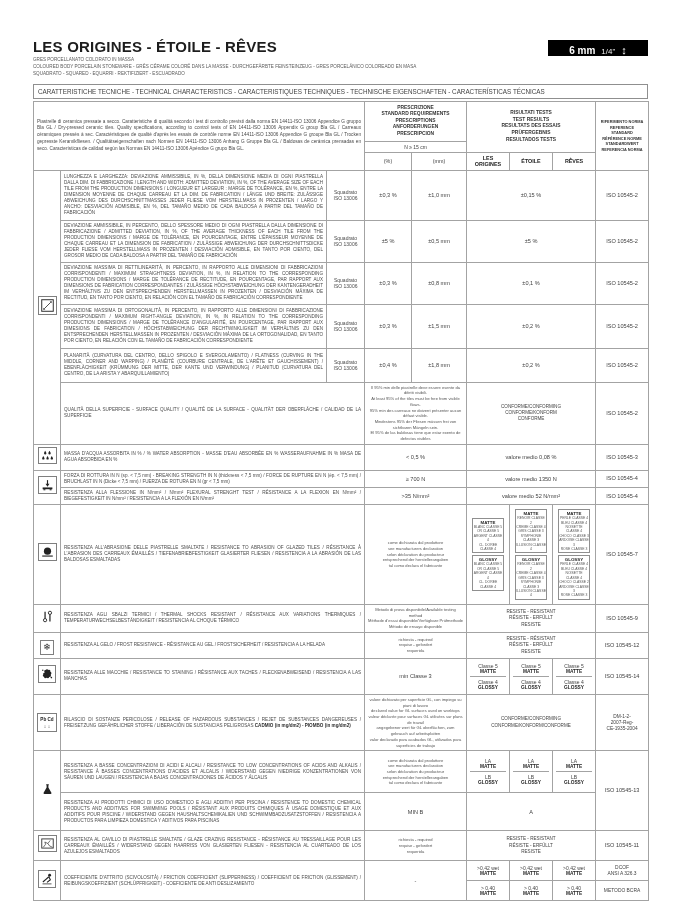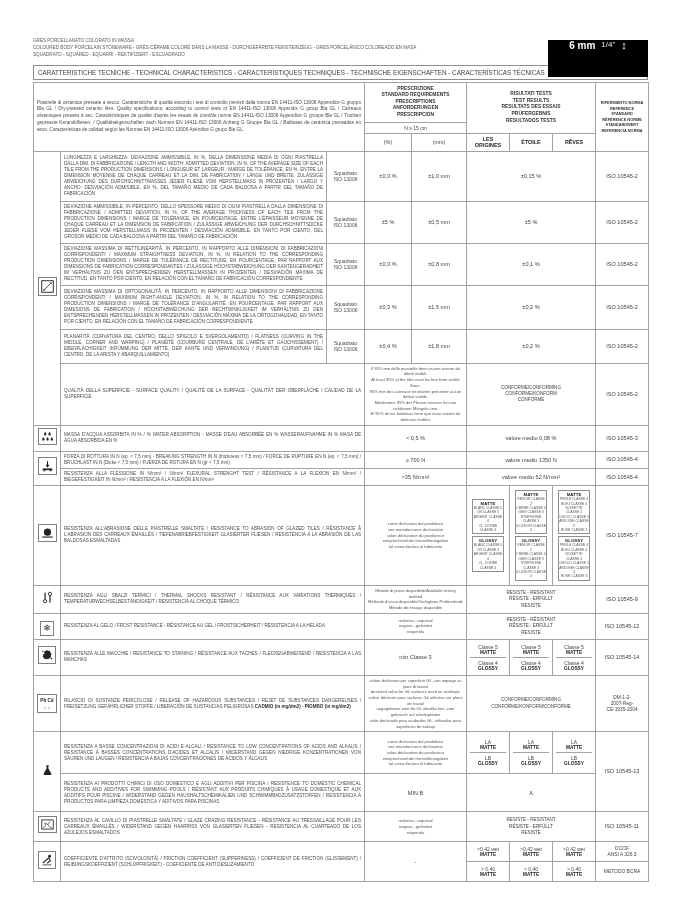--- a/index.html
+++ b/index.html
@@ -2,21 +2,21 @@
 <html><head>
 <meta charset="utf-8">
 <style>
   html,body{margin:0;padding:0;background:#fff;}
   body{width:677px;height:903px;overflow:hidden;font-family:"Liberation Sans",sans-serif;color:#454545;}
   .page{position:relative;padding:38px 29px 0 33px;}
   
   .hd{position:relative;}
   .title{font-size:15px;font-weight:bold;color:#1d1d1d;letter-spacing:.2px;margin:0 0 2px 0;}
   .sub{font-size:4.6px;color:#5a5a5a;line-height:1.5;}
-  .badge{position:absolute;top:2px;right:0;width:100px;height:37px;background:#000;color:#fff;display:flex;align-items:flex-start;justify-content:center;gap:6px;}
+  .badge{position:absolute;top:2px;right:0;width:100px;height:16px;background:#000;color:#fff;display:flex;align-items:flex-end;justify-content:center;gap:6px;}
   .badge .bmm{font-weight:bold;font-size:10px;}
   .badge .bin{font-size:8px;color:#e8e8e8;}
   .badge .bar{font-size:11px;line-height:1;}
   
   .secbar{border:1px solid #8f8f8f;margin-top:6px;padding:3px 4px;font-size:6.3px;color:#3f3f3f;}
   
   table.t{border-collapse:collapse;table-layout:fixed;width:615px;margin-top:2px;}
   table.t td{border:1px solid #a3a3a3;padding:2px 3px;vertical-align:middle;}
   .pre{white-space:pre-line;}
   .intro{font-size:4.7px;line-height:1.45;text-align:justify;vertical-align:top;color:#4a4a4a;padding:3px 4px;}
@@ -48,20 +48,21 @@
   .mini b{display:block;font-size:4.4px;text-align:center;color:#1d1d1d;}
   .mini .lst{font-size:3.4px;line-height:1.3;text-align:center;color:#555;white-space:pre-line;}
   svg{display:block;}
 </style>
 </head>
 <body>
 
 <div class="page">
 
   <div class="hd">
+    <div class="title">LES ORIGINES - ÉTOILE - RÊVES</div>
     <div class="sub">GRES PORCELLANATO COLORATO IN MASSA</div>
     <div class="sub">COLOURED BODY PORCELAIN STONEWARE - GRÈS CÉRAME COLORÉ DANS LA MASSE - DURCHGEFÄRBTE FEINSTEINZEUG - GRES PORCELÁNICO COLOREADO EN MASA</div>
     <div class="sub">SQUADRATO - SQUARED - EQUARRI - REKTIFIZIERT - ESCUADRADO</div>
     <div class="badge">
       <span class="bmm">6 mm</span>
       <span class="bin">1/4"</span>
       <span class="bar">↕</span>
     </div>
   </div>
 

